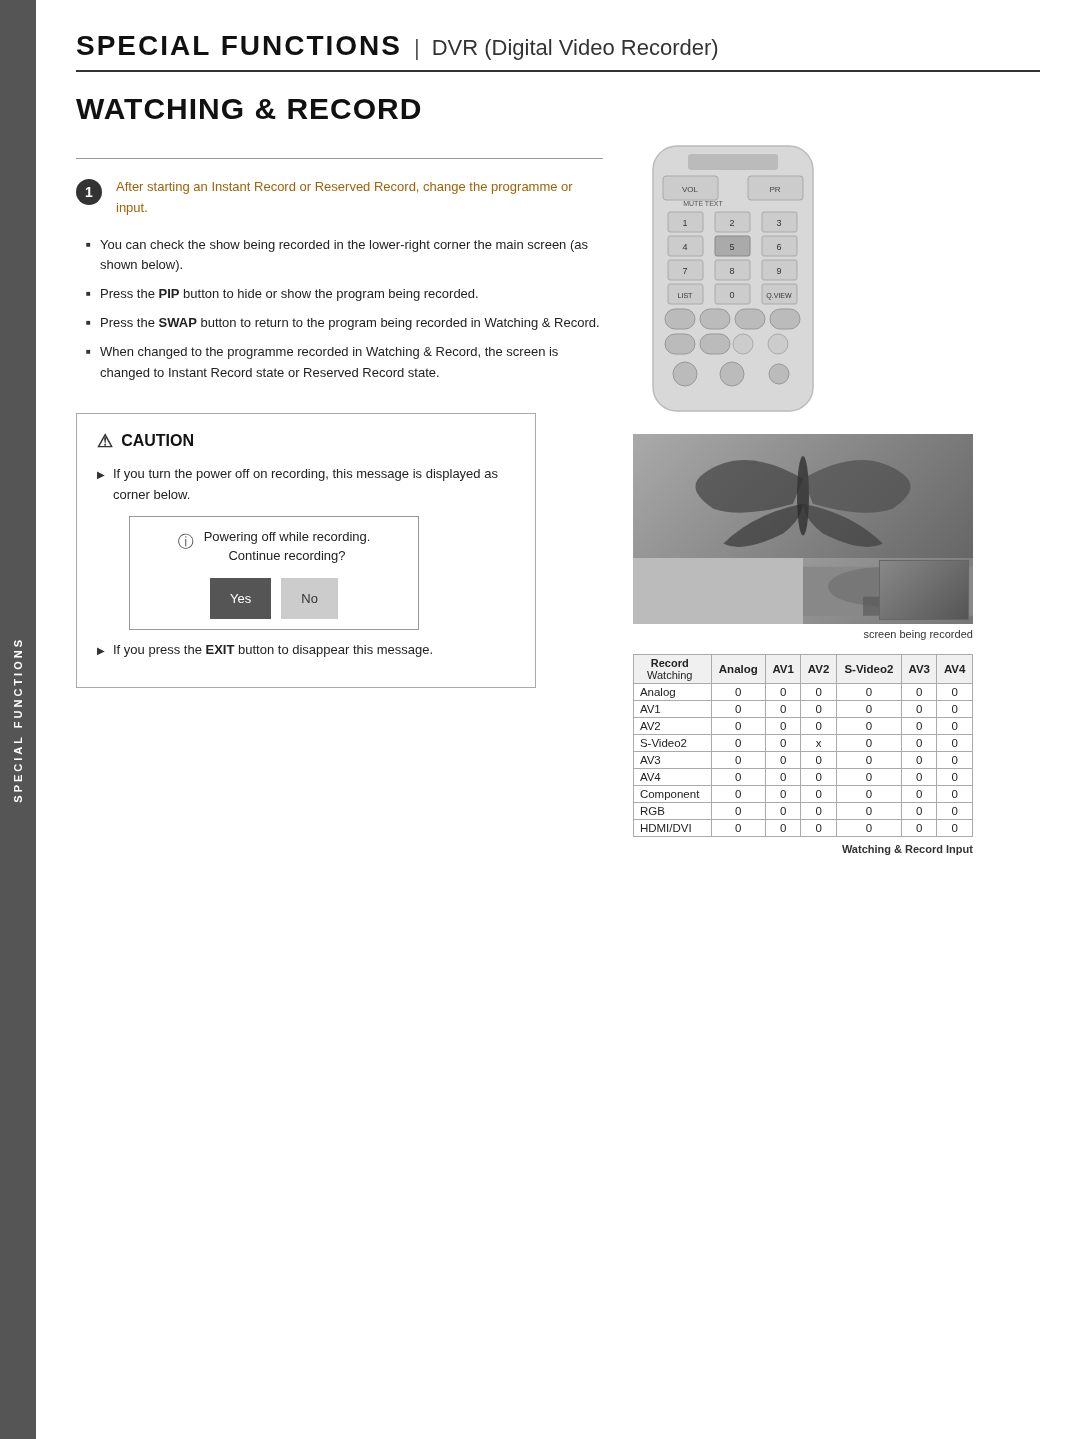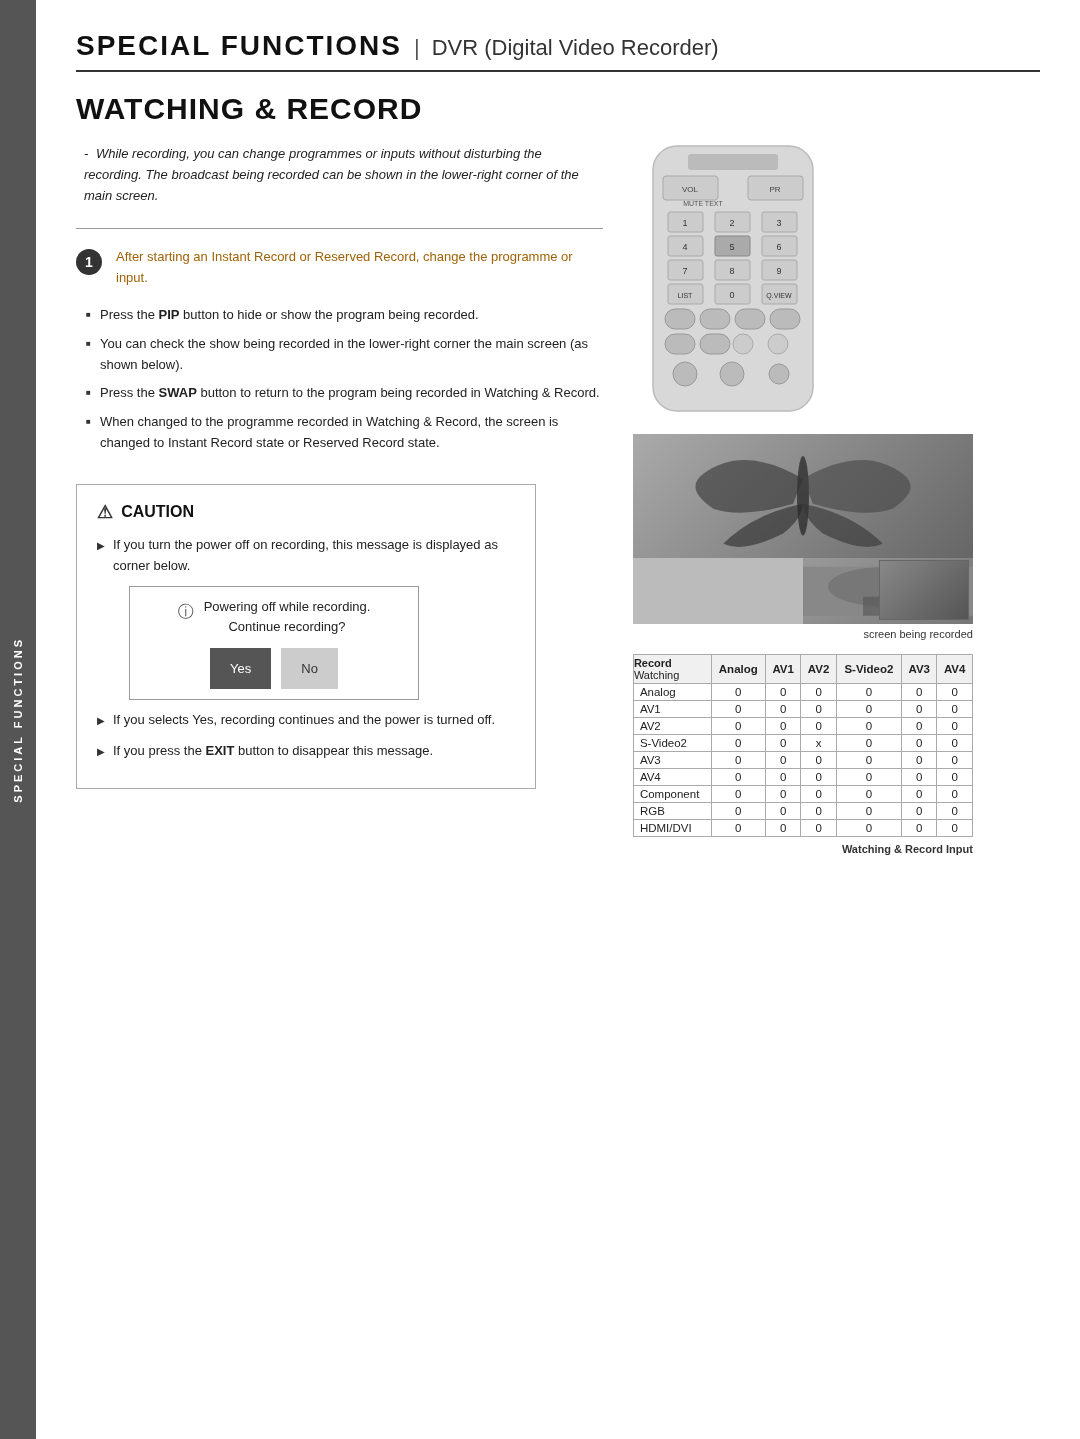--- a/index.html
+++ b/index.html
@@ -366,38 +366,34 @@
       <span class="header-divider">|</span>
       <span class="header-subtitle">DVR (Digital Video Recorder)</span>
     </div>
 
     <div class="section-title">WATCHING &amp; RECORD</div>
 
     <div class="two-col">
 
       <div class="left-col">
 
-        <div class="intro-text">
-          <span class="dash">-</span>
-          <em>While recording, you can change programmes or inputs without disturbing the recording. The broadcast being recorded can be shown in the lower-right corner of the main screen.</em>
-        </div>
 
         <hr class="h-divider">
 
         <div class="step-block">
           <div class="step-circle">1</div>
           <div class="step-text">After starting an Instant Record or Reserved Record, change the programme or input.</div>
         </div>
 
         <ul class="bullet-list">
           <li>
-            Press the <strong>PIP</strong> button to hide or show the program being recorded.
+            <span>You can check the show being recorded in the lower-right corner the main screen (as shown below).</span>
           </li>
           <li>
-            <span>You can check the show being recorded in the lower-right corner the main screen (as shown below).</span>
+            Press the <strong>PIP</strong> button to hide or show the program being recorded.
           </li>
           <li>
             Press the <strong>SWAP</strong> button to return to the program being recorded in Watching &amp; Record.
           </li>
           <li>
             <span>When changed to the programme recorded in Watching &amp; Record, the screen is changed to Instant Record state or Reserved Record state.</span>
           </li>
         </ul>
 
         <div class="caution-section">
@@ -417,23 +413,20 @@
                     <div>Continue recording?</div>
                   </div>
                 </div>
                 <div class="dialog-buttons">
                   <button class="dialog-btn">Yes</button>
                   <button class="dialog-btn no">No</button>
                 </div>
               </div>
             </li>
             <li>
-              <span>If you selects Yes, recording continues and the power is turned off.</span>
-            </li>
-            <li>
               If you press the <strong>EXIT</strong> button to disappear this message.
             </li>
           </ul>
         </div>
 
       </div>
 
       <div class="right-col">
 
         <div class="remote-img">
@@ -522,21 +515,21 @@
 
           <div class="small-inset">
             <div class="small-inset-inner"></div>
           </div>
         </div>
         <div class="screen-caption">screen being recorded</div>
 
         <table class="record-table">
           <thead>
             <tr>
-              <th style="text-align:left;padding-left:0;">
+              <th style="text-align:center;padding-left:0;">
                 <span style="font-weight:bold;display:block;font-size:11px;">Record</span>
                 <span style="font-weight:normal;display:block;font-size:11px;">Watching</span>
               </th>
               <th>Analog</th>
               <th>AV1</th>
               <th>AV2</th>
               <th>S-Video2</th>
               <th>AV3</th>
               <th>AV4</th>
             </tr>

